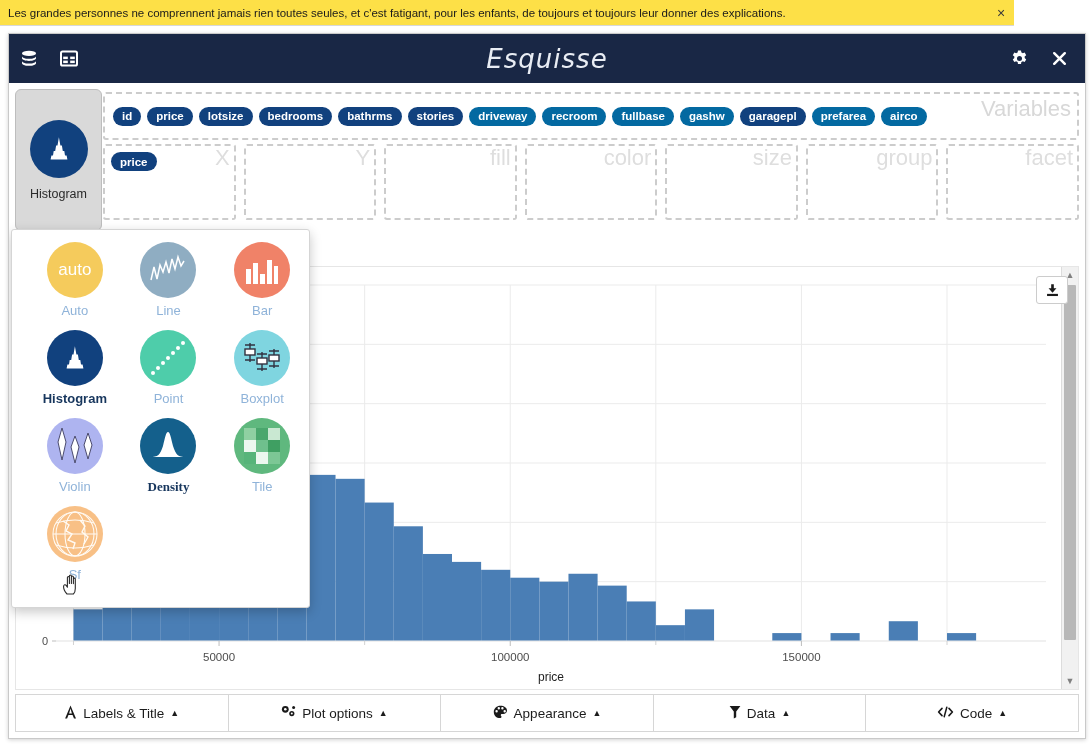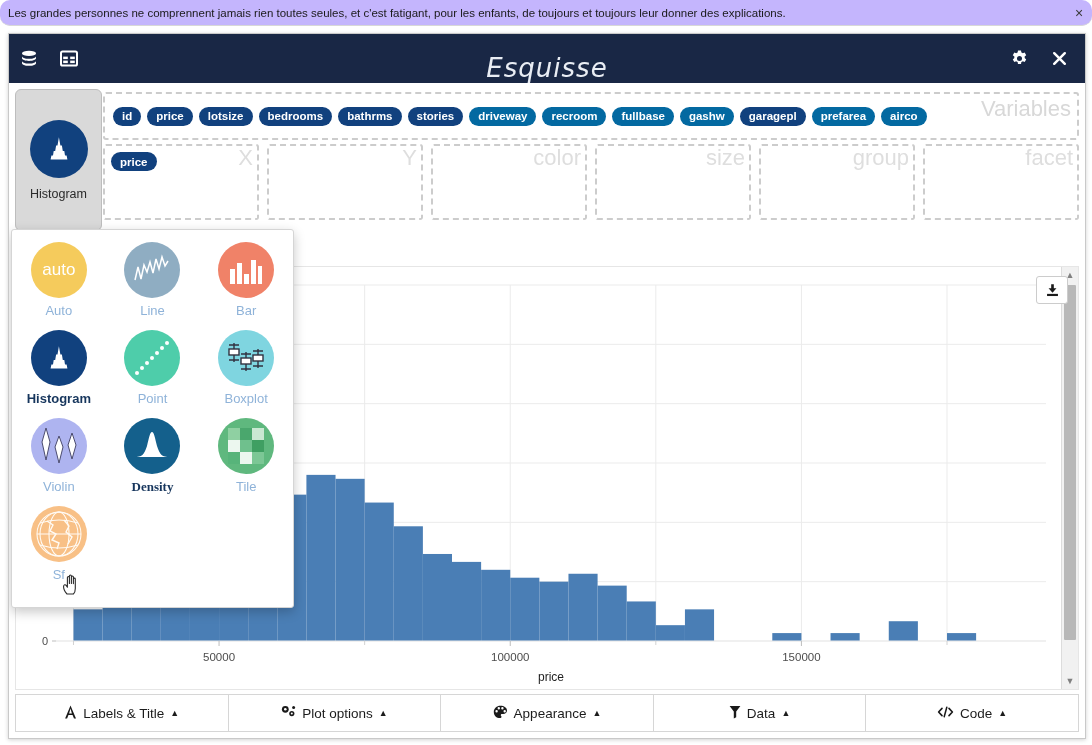--- a/index.html
+++ b/index.html
@@ -5,23 +5,23 @@
   html,body{margin:0;padding:0;}
   body{
     width:1092px;height:745px;overflow:hidden;
     background:#ffffff;
     font-family:"Liberation Sans",sans-serif;
     font-size:13px;color:#222;
     -webkit-font-smoothing:antialiased;
   }
   
   #banner{
-    position:absolute;left:0;top:0;width:1092px;height:25px;
-    background:#c4b5fd;border-bottom:1px solid #d8d8d8;
-    display:flex;align-items:center;border-radius:10px;
+    position:absolute;left:0;top:0;width:1014px;height:25px;
+    background:#fde047;border-bottom:1px solid #d8d8d8;
+    display:flex;align-items:center;
   }
   #banner .msg{
     font-size:11.5px;color:#1a1a1a;padding-left:8px;flex:1;
     white-space:nowrap;overflow:hidden;text-overflow:ellipsis;
   }
   #banner .x{
     width:26px;height:25px;display:flex;align-items:center;justify-content:center;
     font-size:14px;color:#3a3a3a;cursor:pointer;
   }
   
@@ -36,21 +36,21 @@
     position:relative;height:49px;background:#192745;
     display:flex;align-items:center;
   }
   .nav-icon{
     width:40px;height:49px;display:flex;align-items:center;justify-content:center;
     color:#fff;cursor:pointer;
   }
   .nav-icon svg{display:block;}
   #brand{
     position:absolute;left:0;right:0;top:0;height:49px;
-    display:flex;align-items:flex-end;justify-content:center;
+    display:flex;align-items:center;justify-content:center;
     pointer-events:none;
   }
   #brand span{
     color:#e9edf4;font-size:26px;letter-spacing:1px;
     font-family:"DejaVu Sans",sans-serif;font-style:italic;font-weight:300;
   }
   #nav-right{position:absolute;right:6px;top:0;height:49px;display:flex;align-items:center;}
   
   #vars-row{
     position:relative;height:46px;margin:9px 6px 0 6px;
@@ -95,21 +95,21 @@
   #geom-btn .lbl{margin-top:9px;font-size:12.5px;color:#2a2a2a;}
   .circ{
     border-radius:50%;display:flex;align-items:center;justify-content:center;
     overflow:hidden;
   }
   
   #geom-menu{
     position:absolute;left:2px;top:195px;width:281px;height:365px;
     background:#fff;border:1px solid #d5d5d5;border-radius:3px;
     box-shadow:0 4px 12px rgba(0,0,0,.22);
-    z-index:30;padding:12px 0 0 0;
+    z-index:30;padding:12px 0 0 16px;
     display:grid;grid-template-columns:repeat(3,1fr);grid-auto-rows:88px;
   }
   .geom-item{
     display:flex;flex-direction:column;align-items:center;justify-content:flex-start;
     cursor:pointer;position:relative;
   }
   .geom-item .gname{margin-top:5px;font-size:13px;color:#8fb3d9;}
   .geom-item.sel .gname{color:#17365d;font-weight:bold;}
   .geom-item.active .gname{color:#17365d;font-weight:bold;font-family:Liberation Serif, serif;}
   
@@ -218,20 +218,23 @@
     </div>
   </div>
 
   <div id="aes-row">
     <div class="dz">
       <div class="chip num">price</div>
       <div class="ph">X</div>
     </div>
     <div class="dz">
       <div class="ph">Y</div>
+    </div>
+    <div class="dz">
+      <div class="ph">fill</div>
     </div>
     <div class="dz">
       <div class="ph">color</div>
     </div>
     <div class="dz">
       <div class="ph">size</div>
     </div>
     <div class="dz">
       <div class="ph">group</div>
     </div>

